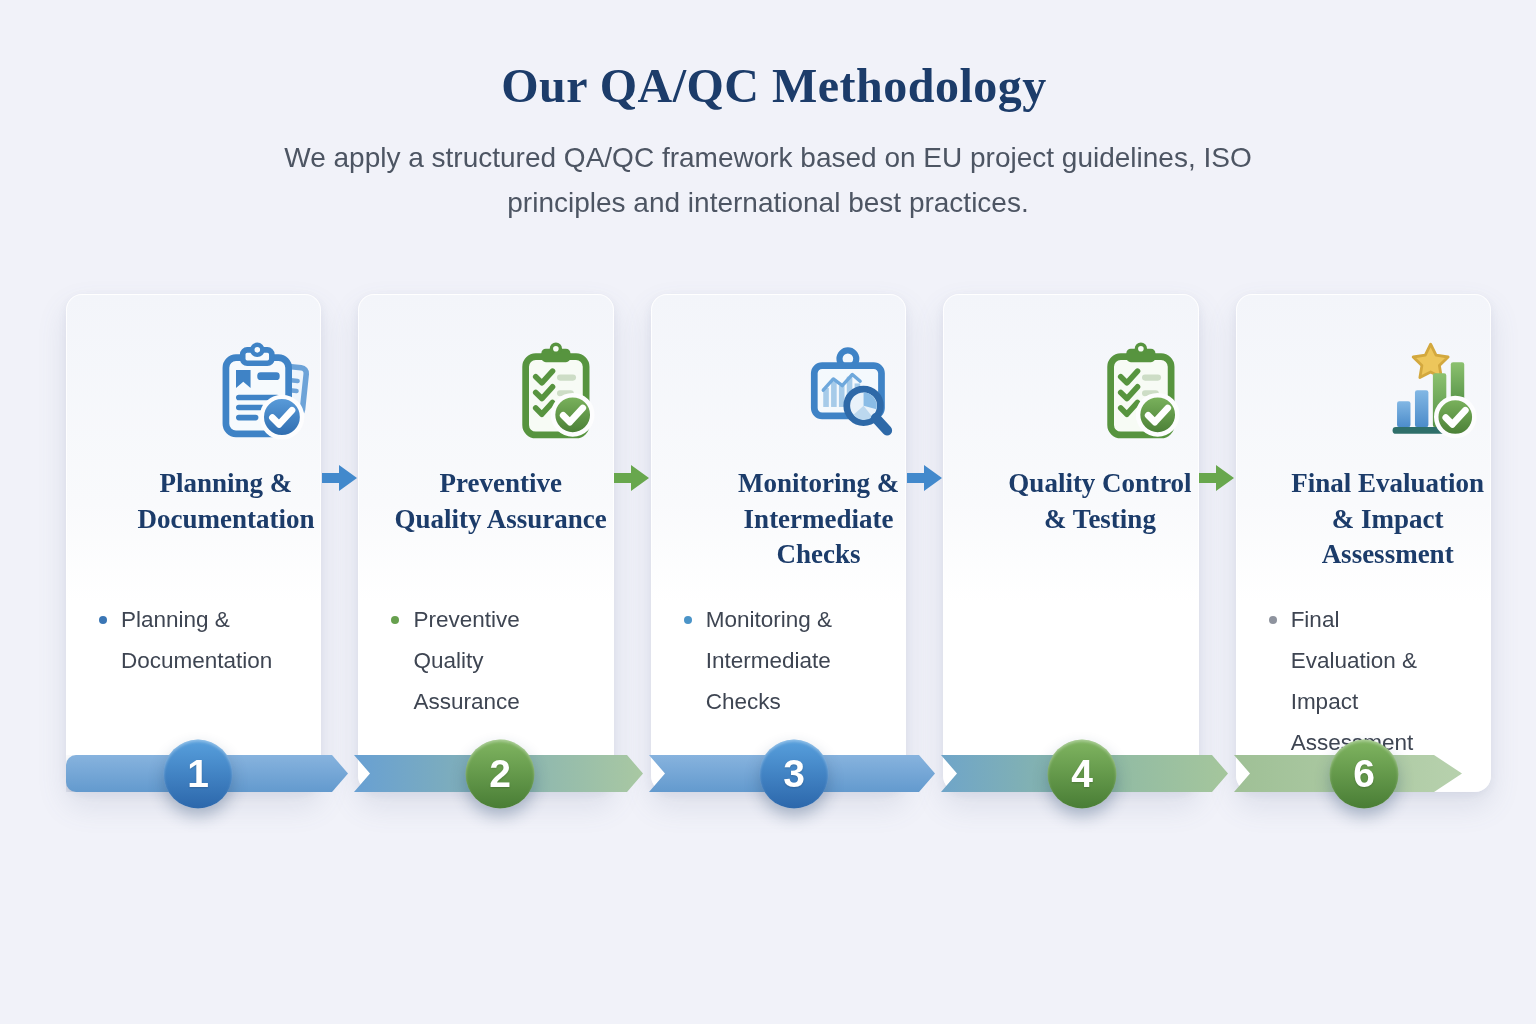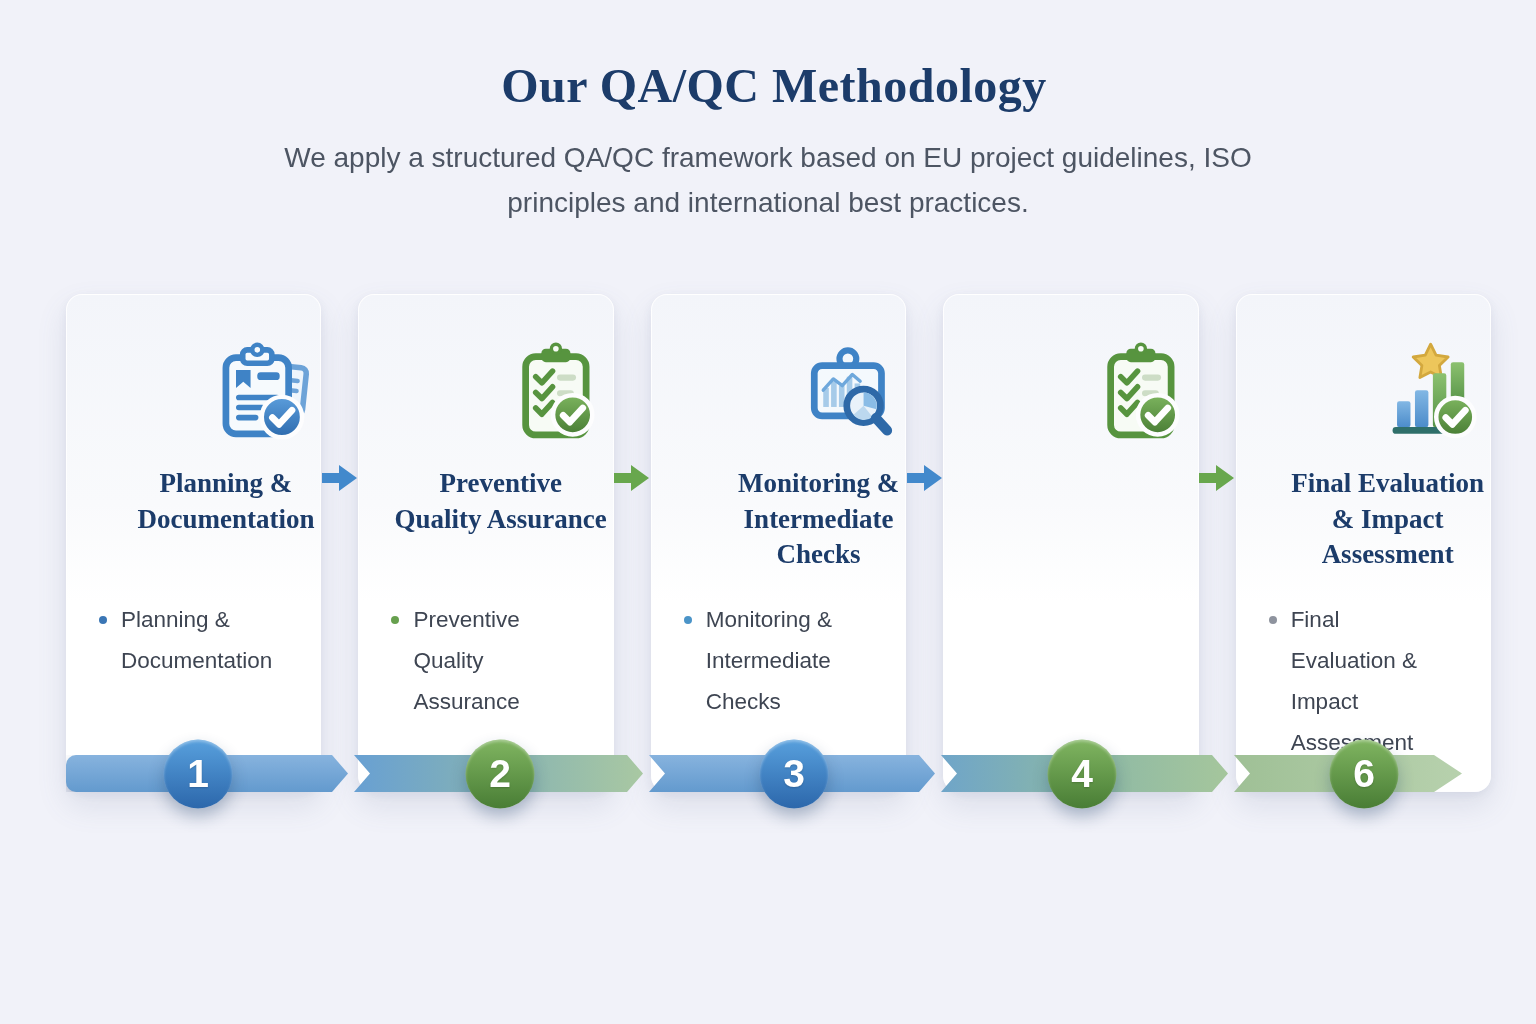--- a/index.html
+++ b/index.html
@@ -205,20 +205,22 @@
             <path d="M31 31 l5.5 5.5 L46 26" fill="none" stroke="#57943f" stroke-width="5" stroke-linecap="round" stroke-linejoin="round"></path>
             <path d="M31 45 l5.5 5.5 L46 40" fill="none" stroke="#57943f" stroke-width="5" stroke-linecap="round" stroke-linejoin="round"></path>
             <path d="M31 59 l5.5 5.5 L46 54" fill="none" stroke="#57943f" stroke-width="5" stroke-linecap="round" stroke-linejoin="round"></path>
             <rect x="50" y="29" width="17" height="5.5" rx="2.7" fill="#cdddc6"></rect>
             <rect x="50" y="43" width="15" height="5.5" rx="2.7" fill="#cdddc6"></rect>
             <rect x="50" y="57" width="13" height="5.5" rx="2.7" fill="#cdddc6"></rect>
             <circle cx="64" cy="65" r="17.5" fill="url(#gbB2)" stroke="#fdfdfe" stroke-width="4"></circle>
             <path d="M55.5 65.5 l6 6 L73 59" fill="none" stroke="#ffffff" stroke-width="6" stroke-linecap="round" stroke-linejoin="round"></path>
           </svg>
         </div>
+        <h2 class="card-title">Quality Control
+&amp; Testing</h2>
       </div>
 
       <div class="card">
         <div class="icon-wrap">
           <svg viewBox="0 0 100 100">
             <defs>
               <linearGradient id="gBarBl" x1="0" y1="0" x2="0" y2="1">
                   <stop offset="0" stop-color="#82b7e4"></stop>
                   <stop offset="1" stop-color="#4c8cca"></stop>
                 </linearGradient>

